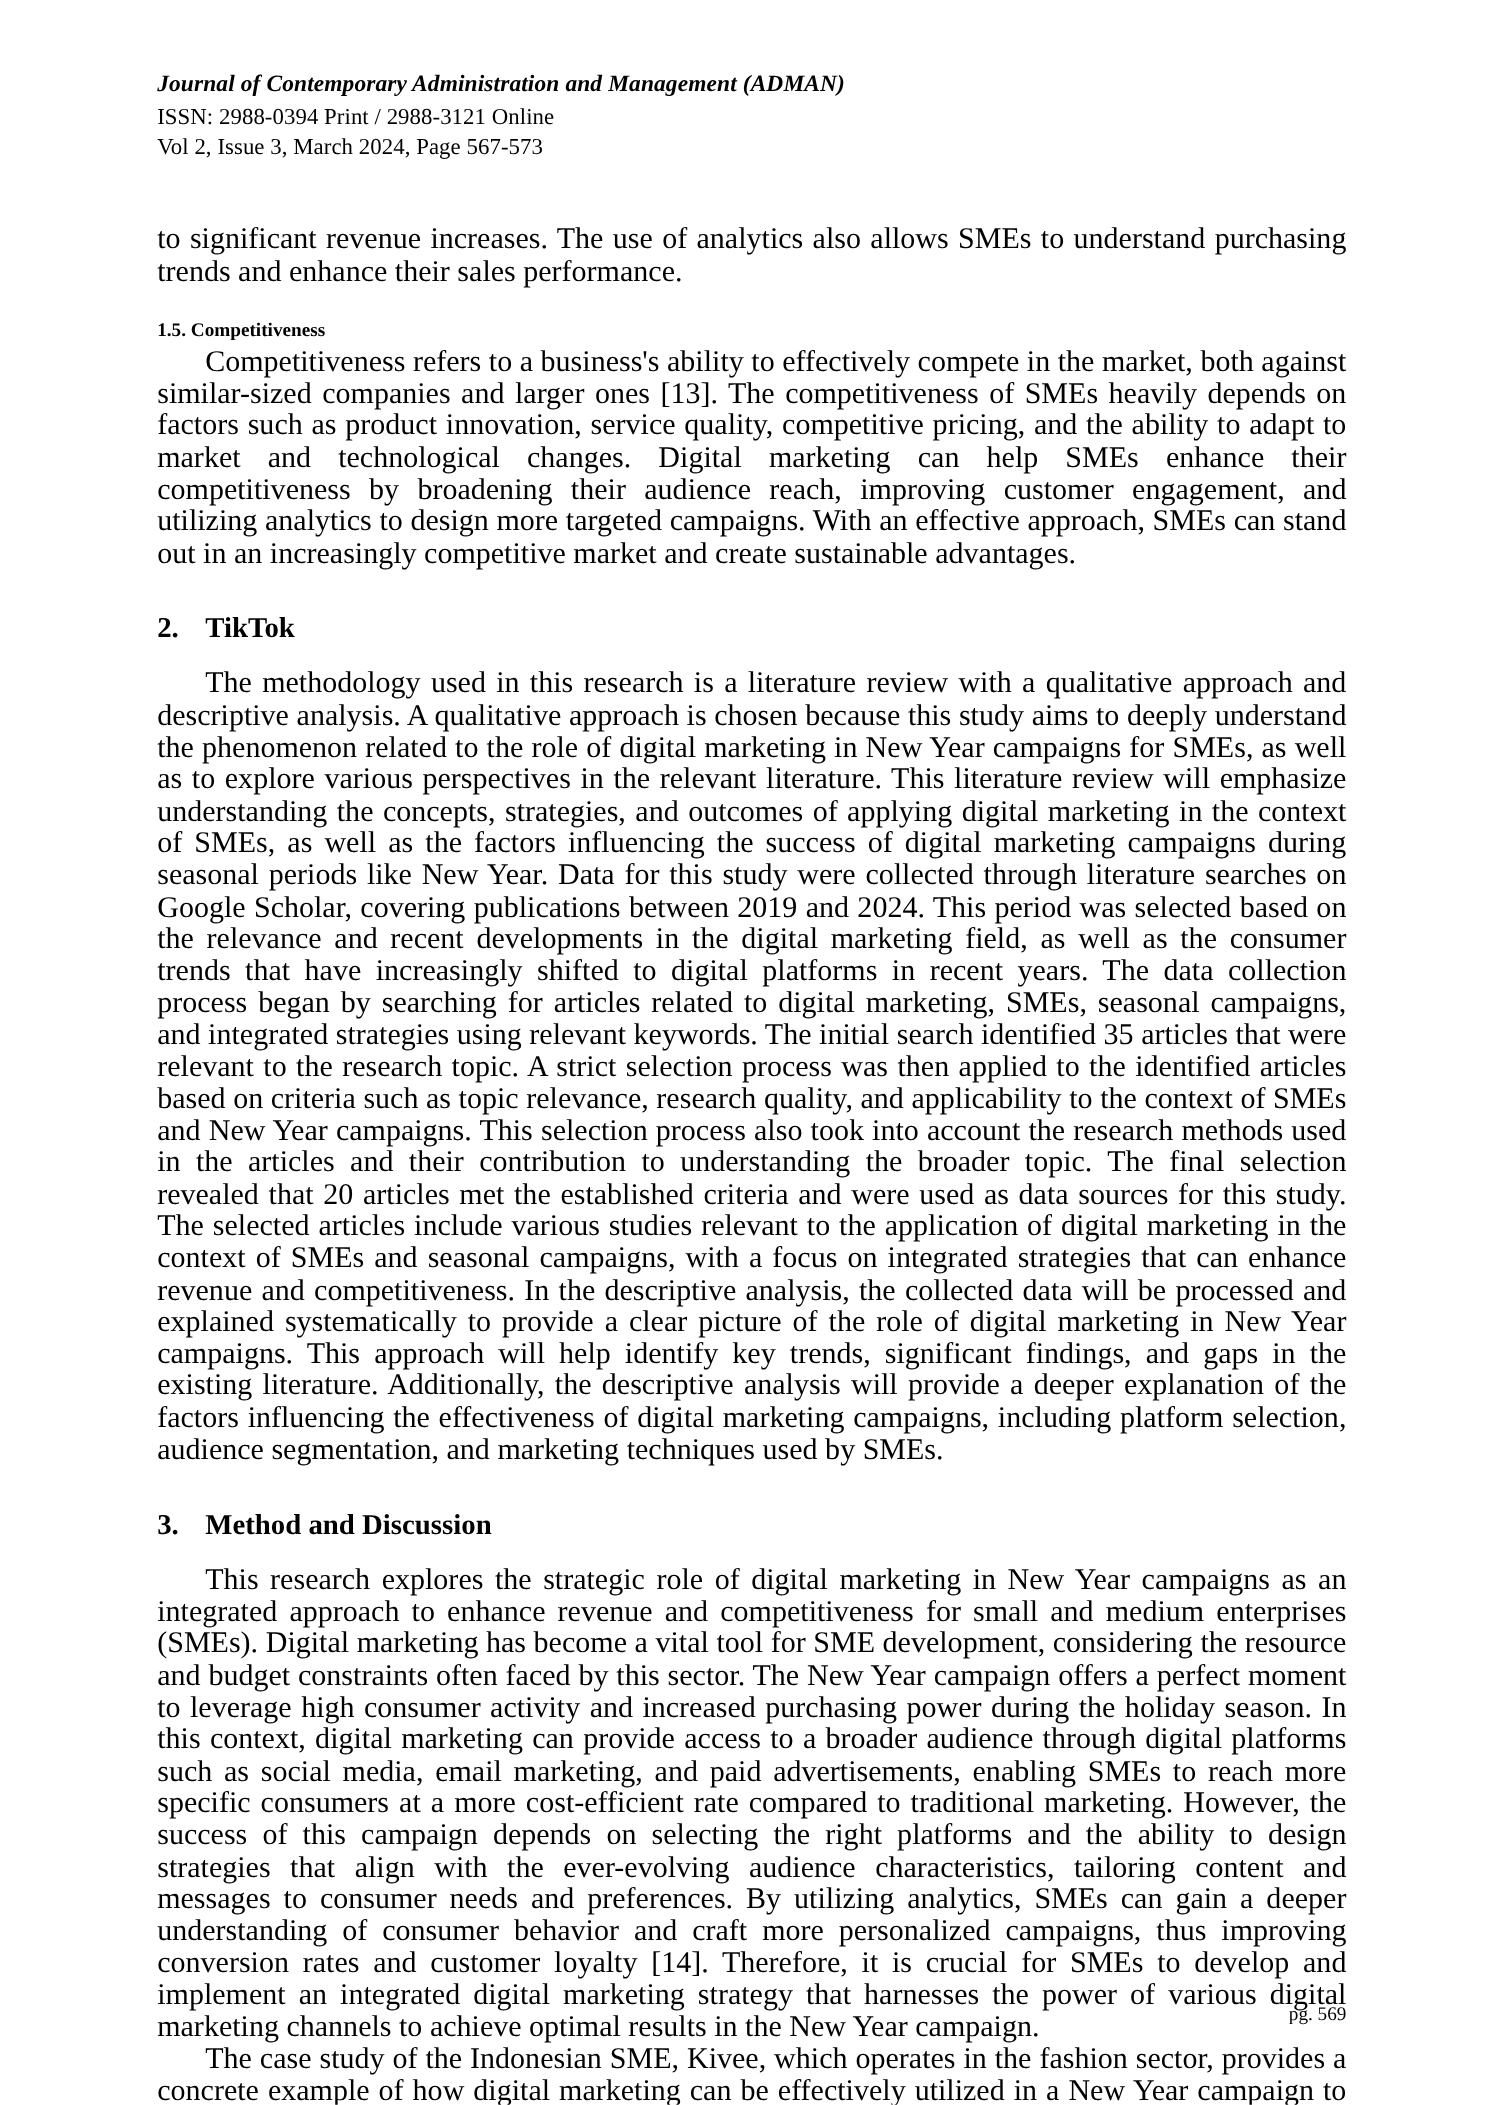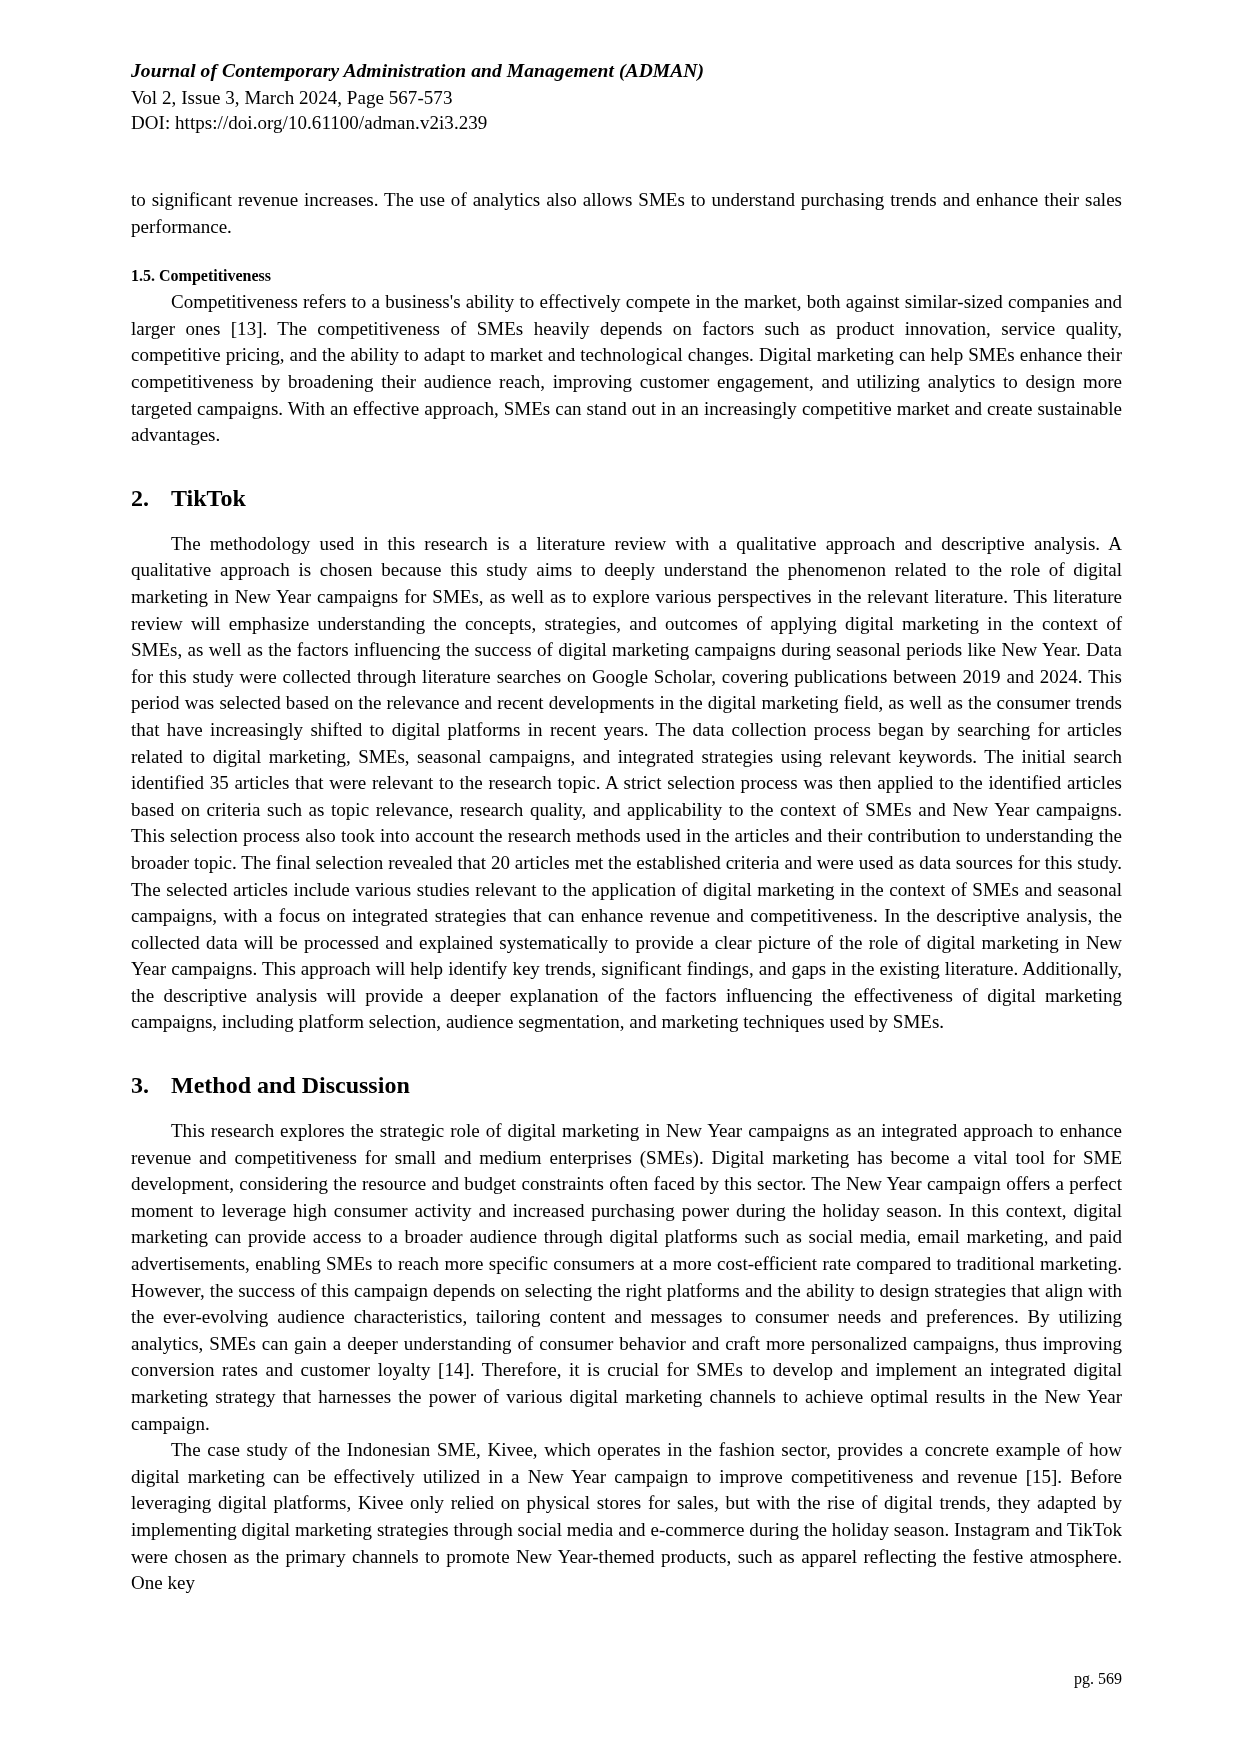--- a/index.html
+++ b/index.html
@@ -38,21 +38,21 @@
   .journal-line {
     font-size: 19px;
     display: block;
     letter-spacing: 0.05px;
   }
   
   .content {
     margin-top: 52px;
   }
   p.body-text {
-    font-size: 19px;
+    font-size: 25px;
     line-height: 26.6px;
     text-align: justify;
     text-justify: inter-word;
     margin: 0;
     letter-spacing: 0.01px;
     -webkit-hyphens: none;
     hyphens: none;
   }
   p.indent {
     text-indent: 40px;
@@ -86,22 +86,22 @@
     text-align: right;
   }
 </style>
 </head>
 <body>
 
 <div class="page">
 
   <div class="journal-header">
     <span class="journal-title">Journal of Contemporary Administration and Management (ADMAN)</span>
+    <span class="journal-line">ISSN: 2988-0394 Print / 2988-3121 Online</span>
     <span class="journal-line">Vol 2, Issue 3, March 2024, Page 567-573</span>
-    <span class="journal-line">DOI: https://doi.org/10.61100/adman.v2i3.239</span>
   </div>
 
   <div class="content">
 
     <p class="body-text">to significant revenue increases. The use of analytics also allows SMEs to understand purchasing trends and enhance their sales performance.</p>
 
     <div class="sub-heading">1.5. Competitiveness</div>
     <p class="body-text indent">Competitiveness refers to a business's ability to effectively compete in the market, both against similar-sized companies and larger ones [13]. The competitiveness of SMEs heavily depends on factors such as product innovation, service quality, competitive pricing, and the ability to adapt to market and technological changes. Digital marketing can help SMEs enhance their competitiveness by broadening their audience reach, improving customer engagement, and utilizing analytics to design more targeted campaigns. With an effective approach, SMEs can stand out in an increasingly competitive market and create sustainable advantages.</p>
 
     <div class="section-heading">

